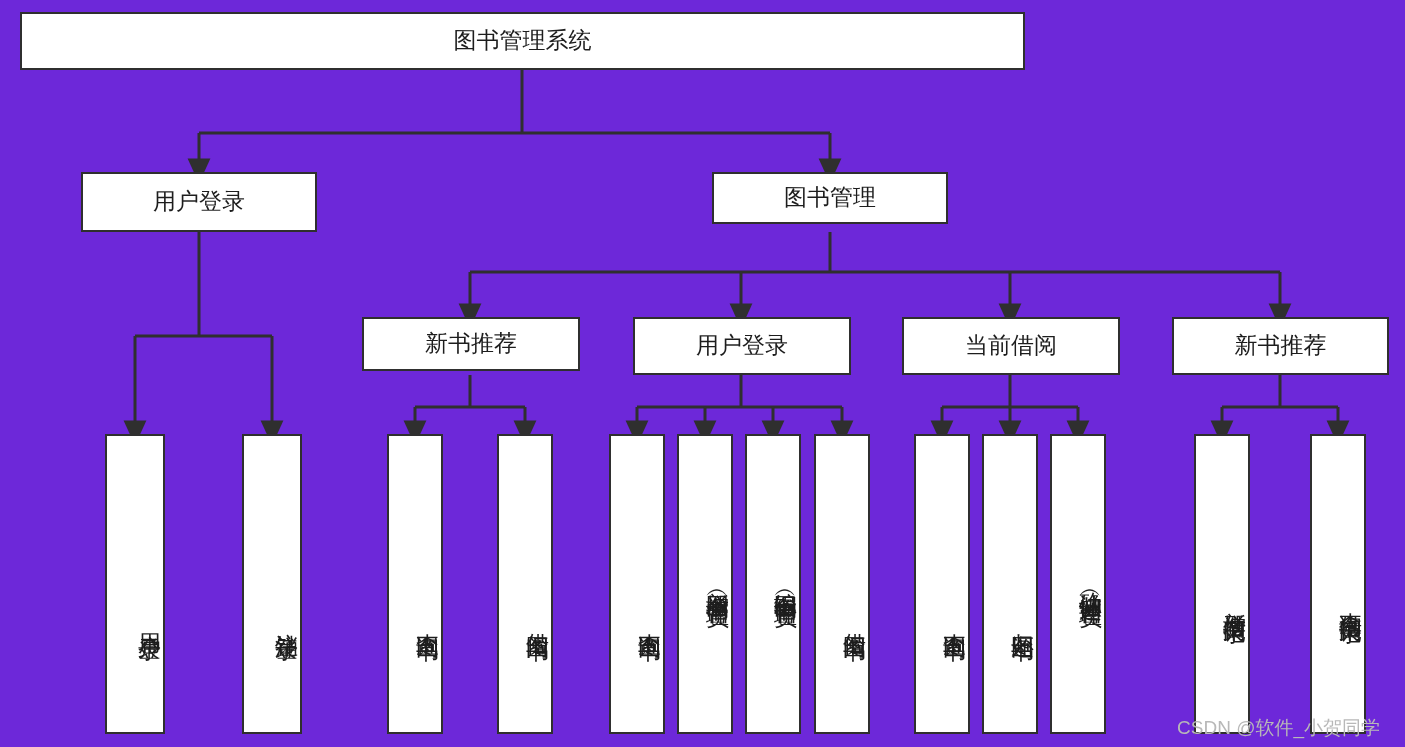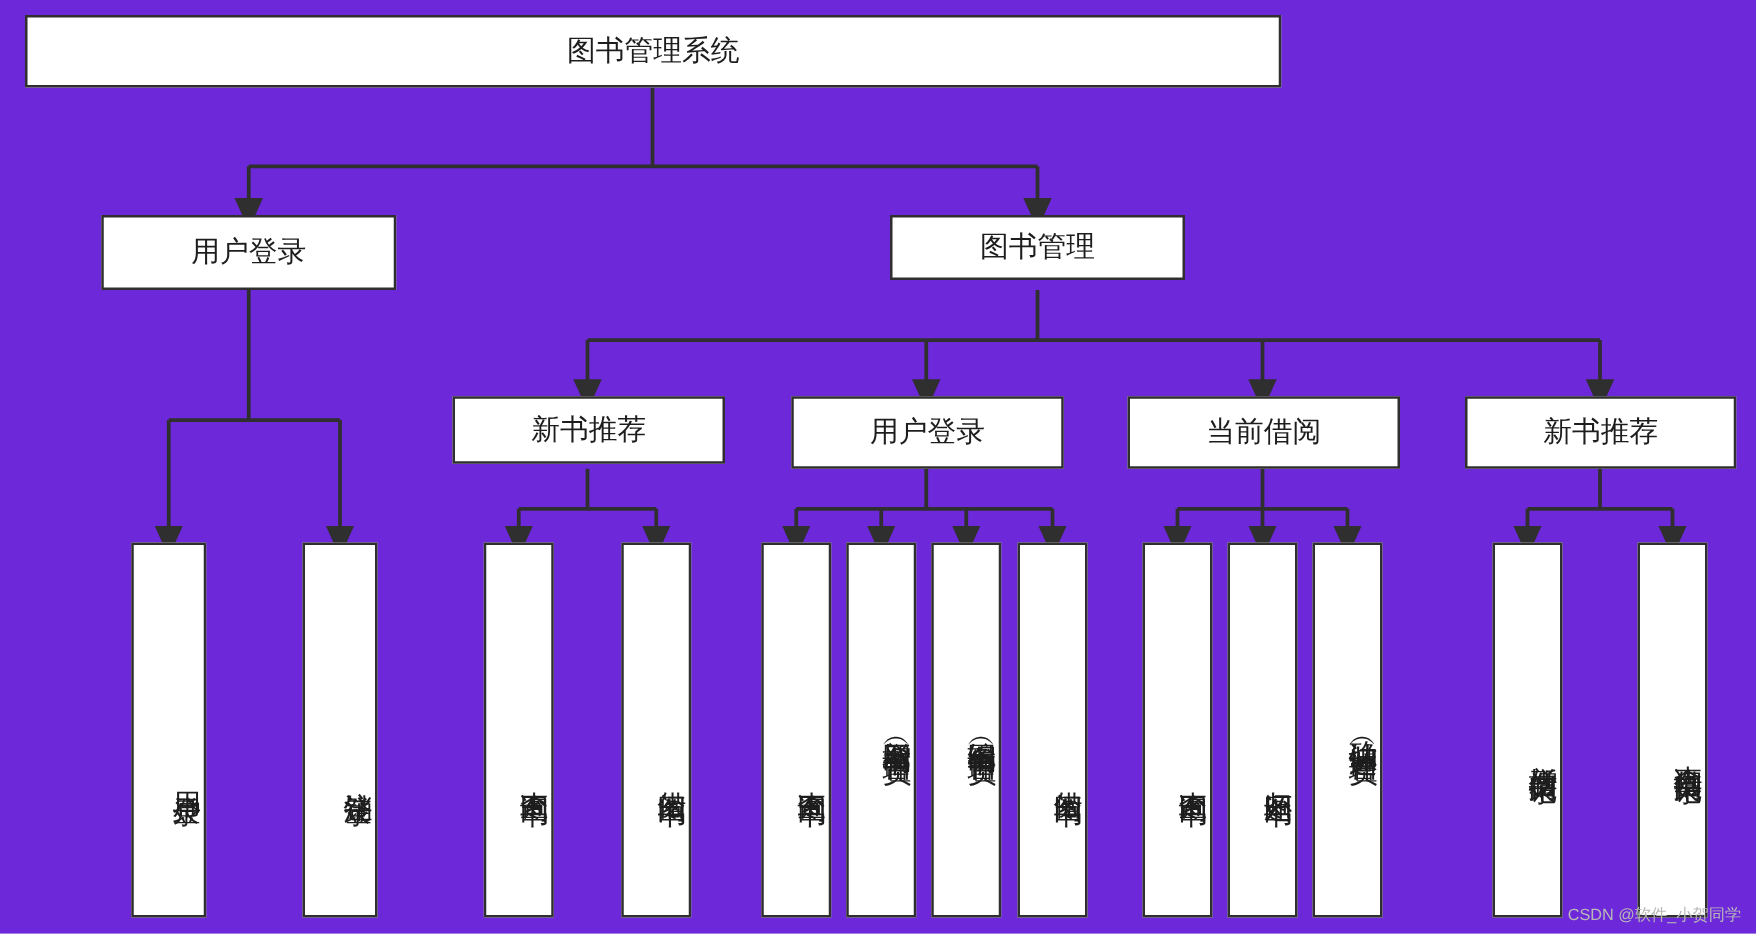--- a/index.html
+++ b/index.html
@@ -48,23 +48,23 @@
     letter-spacing: 2px;
     padding: 10px 0;
     align-items: flex-start;
     justify-content: center;
   }
   .node.v.tall {
     align-items: flex-start;
   }
   .watermark {
     position: absolute;
-    right: 12px;
+    right: 25px;
     bottom: 6px;
-    font-size: 13px;
+    font-size: 19px;
     color: #b8b8b8;
     white-space: nowrap;
     z-index: 5;
   }
 </style>
 </head>
 <body>
 
 <div id="canvas">
 

